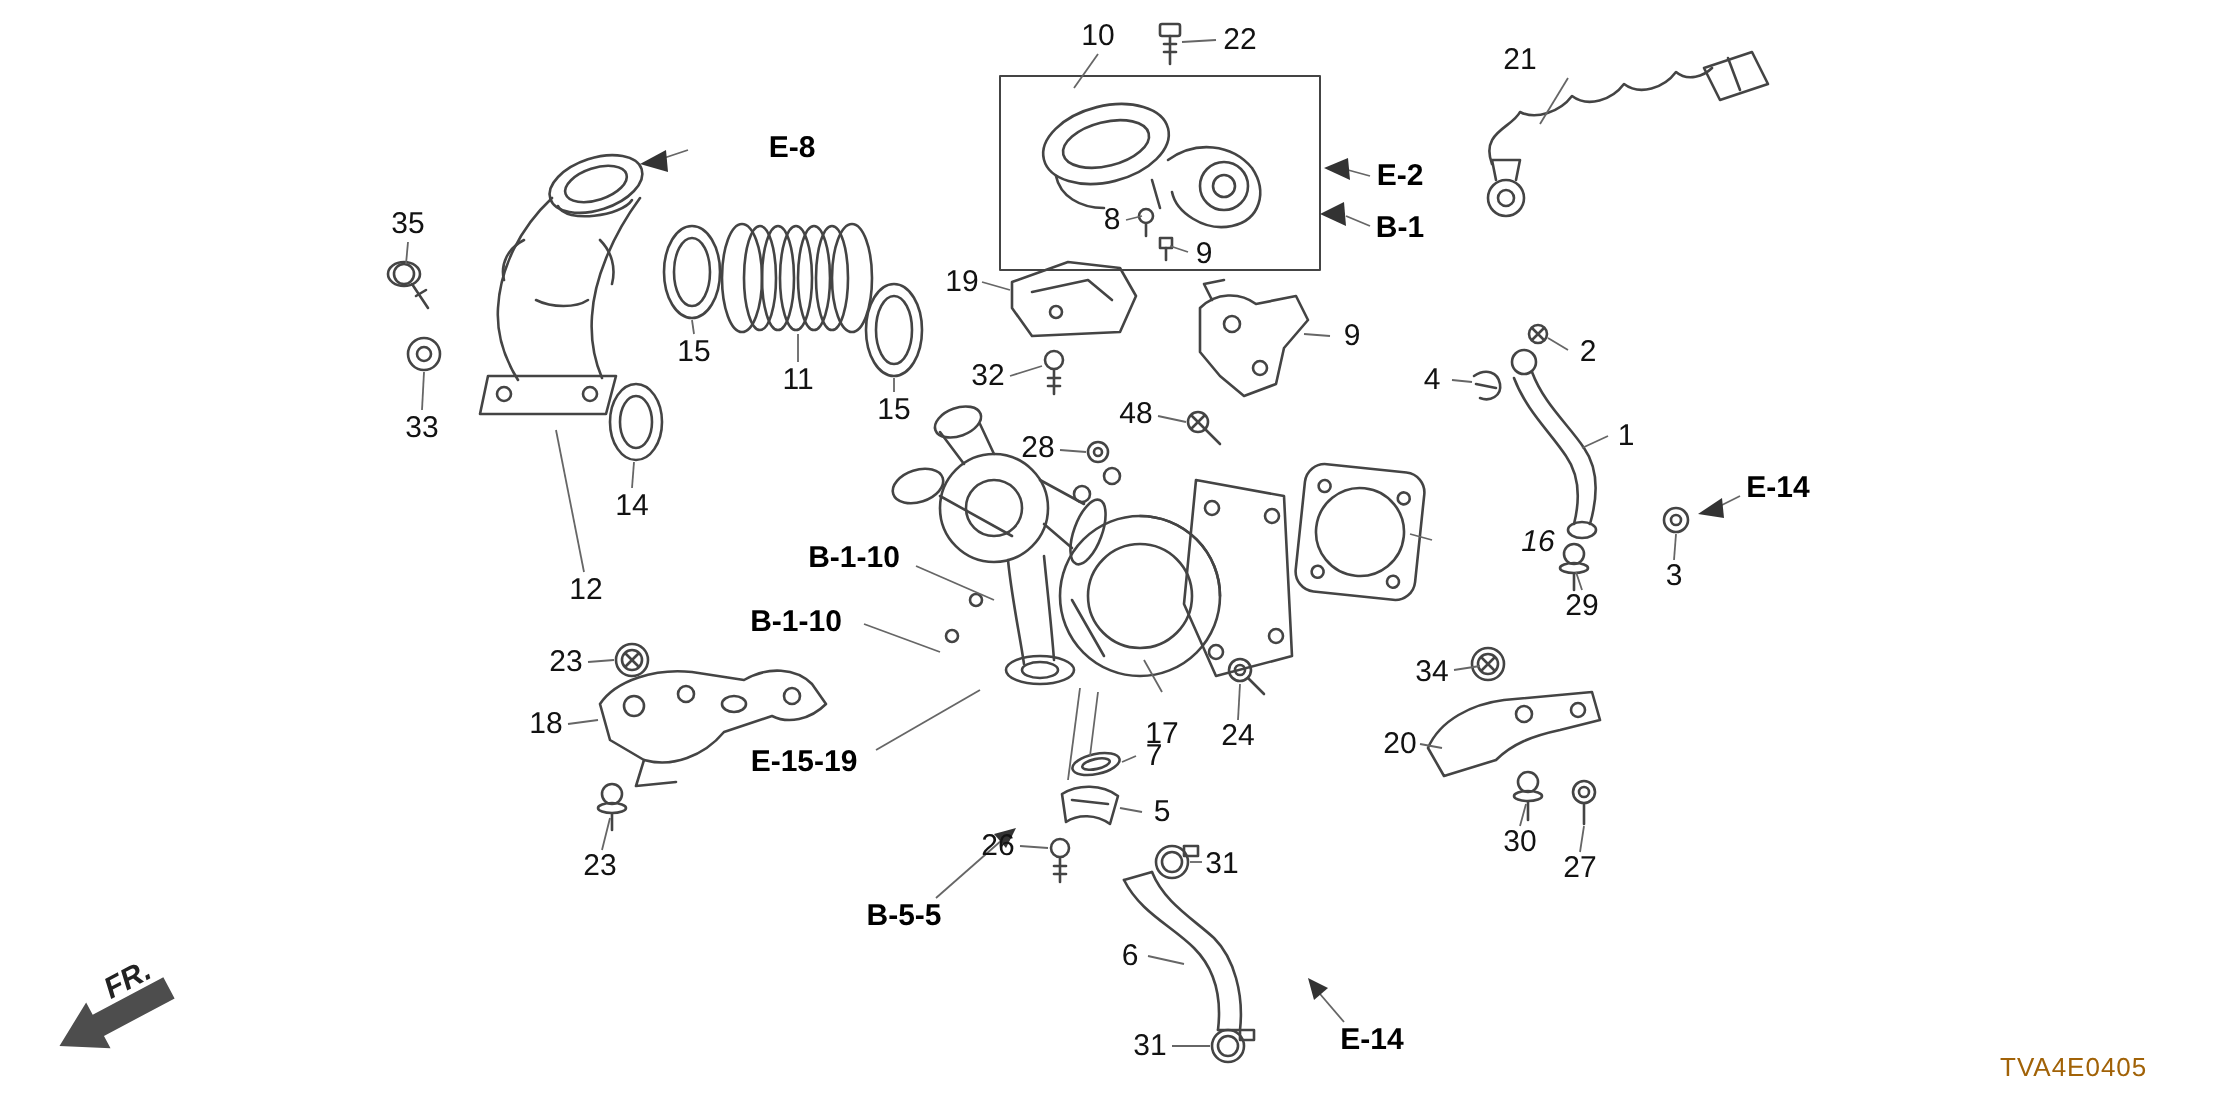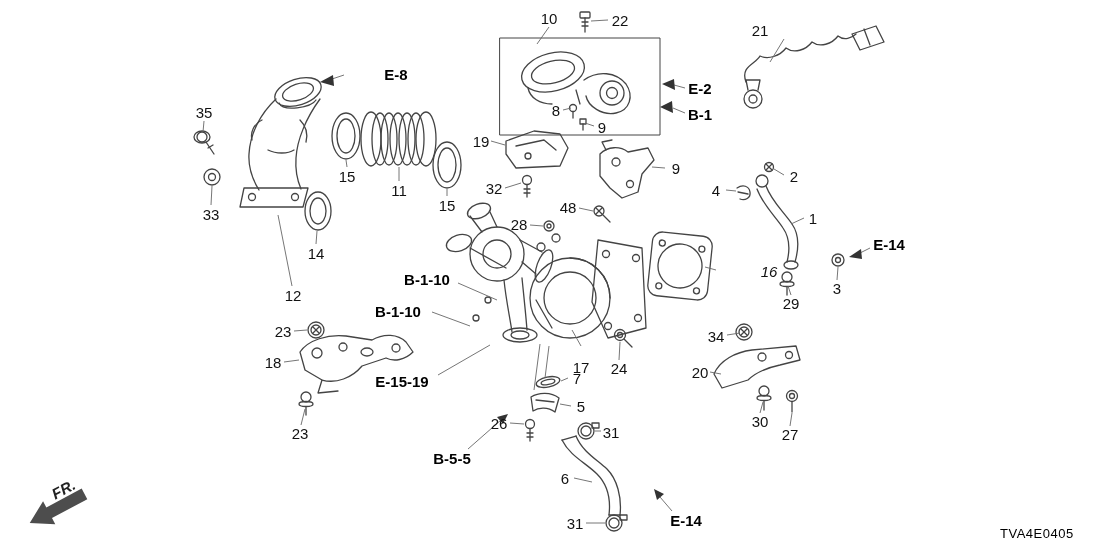--- a/index.html
+++ b/index.html
@@ -8,21 +8,21 @@
     overflow:hidden;font-family:"Liberation Sans",sans-serif;
   }
   .stage svg{position:absolute;left:0;top:0;}
   #labels{position:absolute;left:0;top:0;width:100%;height:100%;pointer-events:none;}
   .plabel{
     position:absolute;transform:translate(-50%,-50%);
     font-size:15px;color:#121212;white-space:nowrap;line-height:1;
   }
   .rlabel{font-weight:700;font-size:15px;color:#000;}
   .code{
-    position:absolute;left:1000px;top:526px;font-size:13px;color:#000000;
+    position:absolute;left:1000px;top:526px;font-size:13px;color:#a16207;
     letter-spacing:.5px;
   }
 </style>
 </head>
 <body>
 
 <div class="stage">
 
   <svg width="1108" height="554" viewBox="0 0 1108 554">
     <g stroke="#444" stroke-width="1.3" fill="none" stroke-linecap="round" stroke-linejoin="round">

